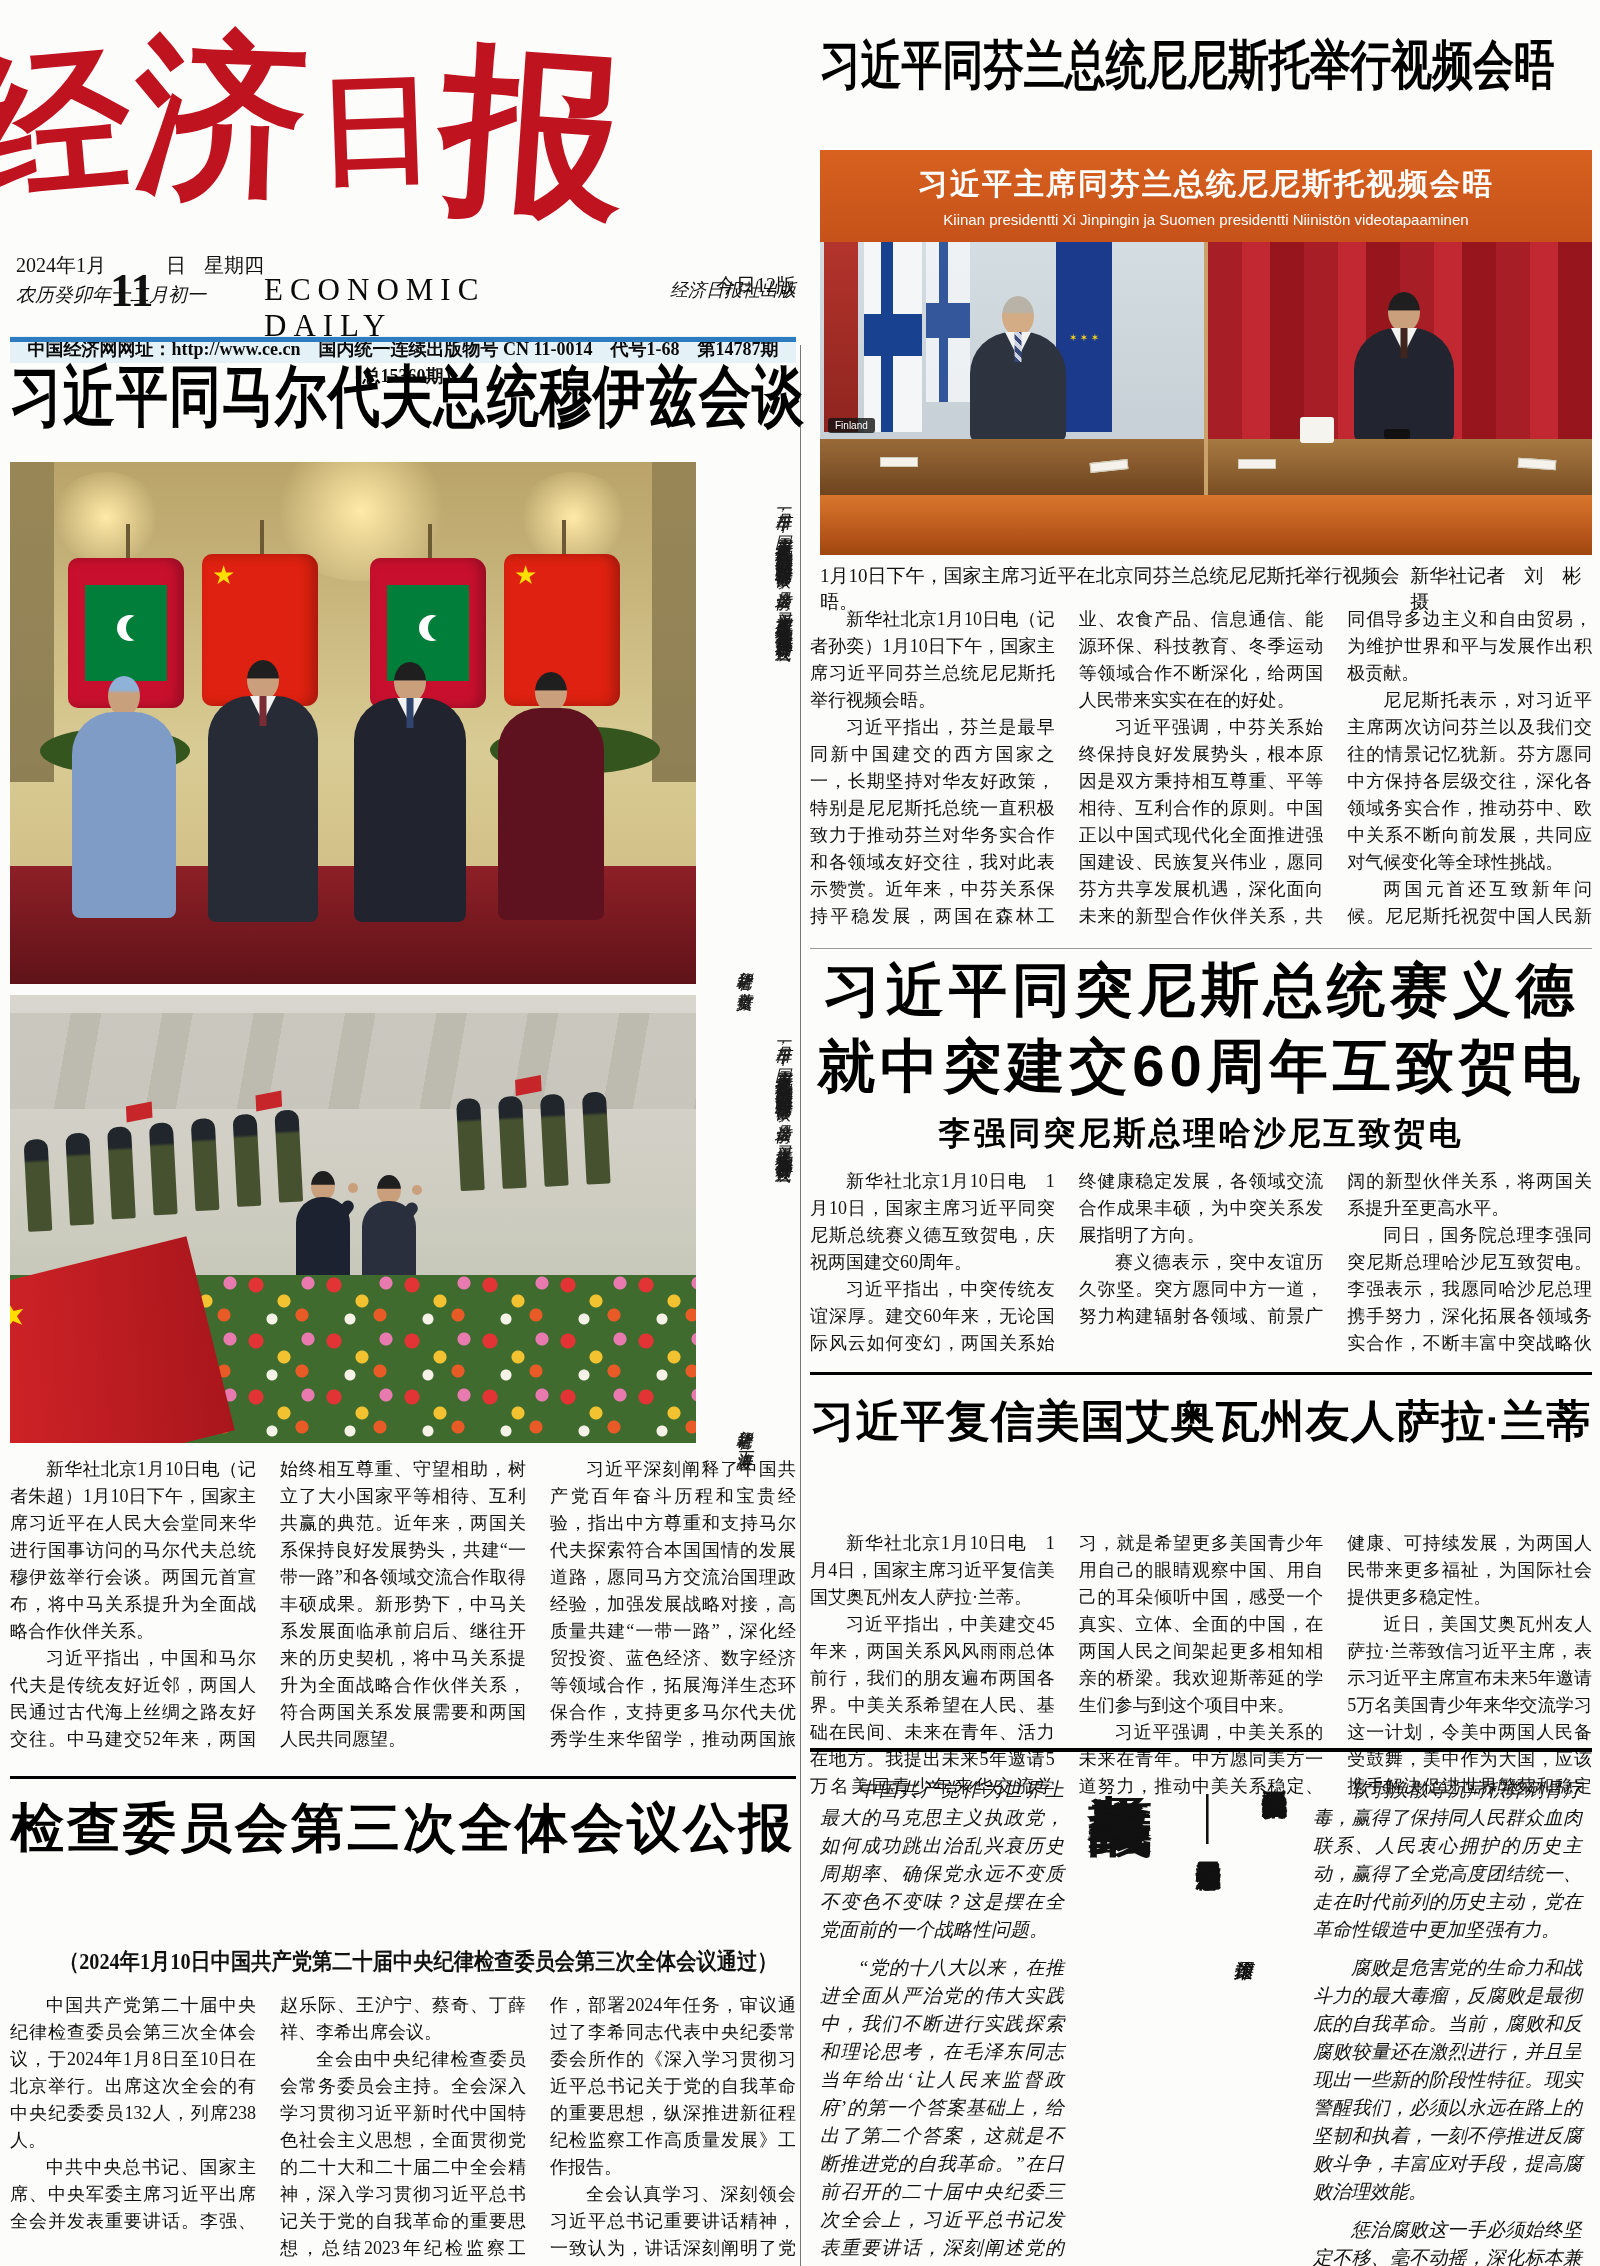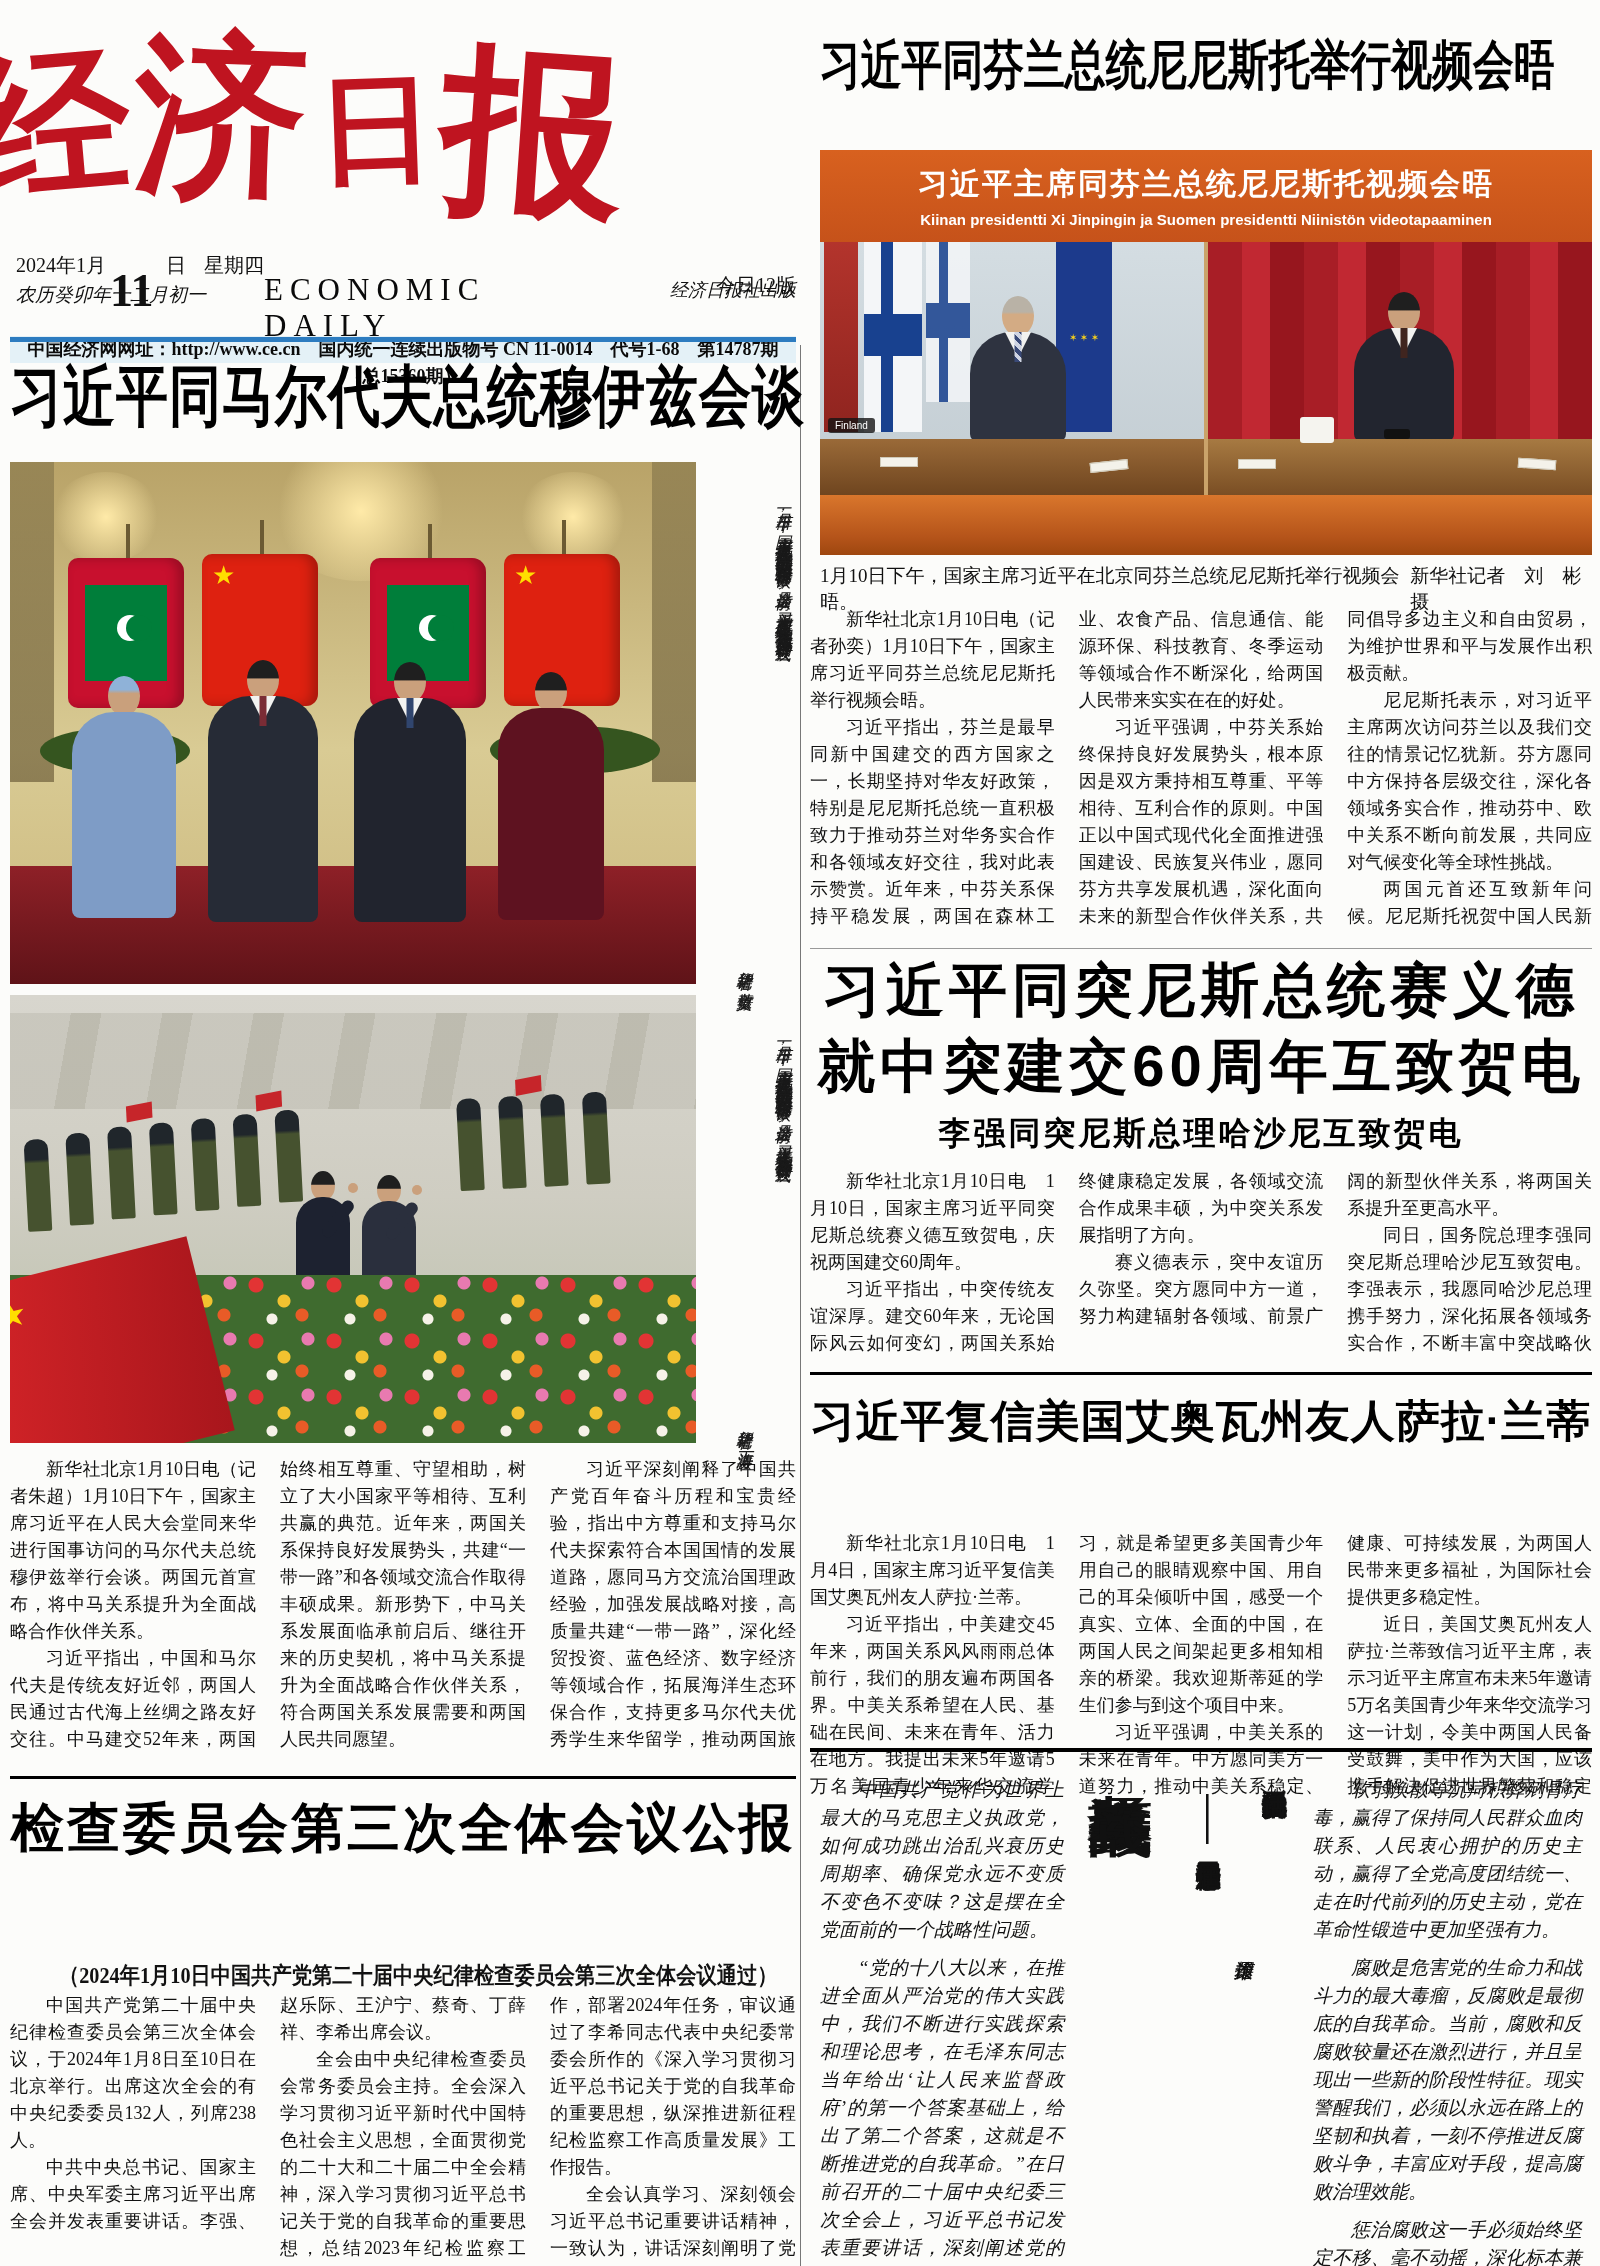--- a/index.html
+++ b/index.html
@@ -33,21 +33,21 @@
   .rule{background:#000;}
   .vline{background:#777;width:1px;}
   
   .vcap{writing-mode:vertical-rl;font-size:16px;line-height:23px;letter-spacing:1px;font-style:italic;color:#1a1a1a;}
   .vcap p{margin:0;text-indent:2.4em;}
   .vcap .credit{margin-block-start:16px;text-align:end;font-style:italic;}
   
   .finphoto{left:820px;top:150px;width:772px;height:405px;overflow:hidden;background:#caa36a;}
   .fin-banner{position:absolute;left:0;top:0;width:100%;height:92px;background:linear-gradient(180deg,#d8611f,#c6521a);text-align:center;}
   .fin-banner-title{margin-top:14px;font-size:30px;font-weight:900;color:#fff;letter-spacing:2px;font-family:"Liberation Sans",sans-serif;}
-  .fin-banner-sub{margin-top:6px;font-size:15px;font-weight:bold;color:#fff;font-family:"Liberation Sans",sans-serif;}
+  .fin-banner-sub{margin-top:6px;font-size:15px;font-weight:normal;color:#fff;font-family:"Liberation Sans",sans-serif;}
   .fin-video{position:absolute;left:0;top:92px;width:100%;height:253px;}
   .fin-left{position:absolute;left:0;top:0;width:384px;height:253px;background:linear-gradient(180deg,#d4dde2,#c2ccd2);overflow:hidden;}
   .fin-right{position:absolute;left:388px;top:0;width:384px;height:253px;overflow:hidden;
      background:repeating-linear-gradient(90deg,#a81e26 0 34px,#c12832 34px 62px,#97161e 62px 96px);}
   .flag-strip{position:absolute;top:0;height:190px;}
   .fi-red{left:4px;width:34px;background:linear-gradient(180deg,#b3342c,#8f241f);}
   .fi-flag{background-color:#f4f6f8;background-image:
       linear-gradient(to right,transparent 0 30%,#18418f 30% 50%,transparent 50%),
       linear-gradient(to bottom,transparent 0 38%,#18418f 38% 60%,transparent 60%);}
   .fi-f1{left:44px;width:58px;}
@@ -100,21 +100,21 @@
   .leader .pbody{height:120px;background:#1d2230;border-radius:26px 26px 4px 4px;}
   .arm{position:absolute;width:12px;height:44px;background:#1d2230;border-radius:6px;transform:rotate(38deg);}
   .hand{position:absolute;width:10px;height:10px;border-radius:50%;background:#caa07c;}
   
   .mal-head{left:10px;top:352px;width:786px;text-align:center;font-size:52px;letter-spacing:1px;transform:scaleY(1.28);transform-origin:top;white-space:nowrap;}
   .fin-head{left:820px;top:30px;width:772px;font-size:53px;white-space:nowrap;transform:scaleX(0.77);transform-origin:left;}
   .tun-head{left:810px;top:952px;width:782px;text-align:center;font-size:58px;line-height:76px;letter-spacing:5px;}
   .tun-sub{left:810px;top:1112px;width:782px;text-align:center;font-size:32px;font-weight:900;letter-spacing:3px;}
   .iowa-head{left:810px;top:1392px;width:782px;text-align:center;font-size:44px;letter-spacing:1px;}
   .com-head{left:10px;top:1790px;width:786px;text-align:center;font-size:53px;line-height:76px;letter-spacing:3px;}
-  .com-sub{left:10px;top:1946px;width:786px;text-align:left;font-size:23px;font-weight:bold;margin-top:14px;}
+  .com-sub{left:10px;top:1946px;width:786px;text-align:left;font-size:23px;font-weight:bold;}
   .com-sub span{display:inline-block;white-space:nowrap;transform:scaleX(0.88);transform-origin:center;}
   
   .cmt-col{font-size:19px;line-height:28px;text-align:justify;overflow:hidden;font-style:italic;}
   .cmt-col p{margin:10px;text-indent:2em;}
   .cmt-block{left:1080px;top:1760px;width:216px;height:506px;}
   .vtext{position:absolute;writing-mode:vertical-rl;}
   .cmt-bighead{left:6px;top:8px;height:496px;width:42px;font-size:34px;letter-spacing:2px;font-weight:900;font-family:"Liberation Sans",sans-serif;transform:scale(1.85,1);transform-origin:left top;}
   .cmt-kickA{left:112px;top:34px;height:466px;width:34px;font-size:25px;font-weight:900;font-family:"Liberation Sans",sans-serif;}
   .cmt-byline{left:152px;top:186px;height:180px;width:24px;font-size:19px;font-style:italic;}
   .cmt-kickB{left:178px;top:12px;height:440px;width:34px;font-size:25px;font-weight:900;font-family:"Liberation Sans",sans-serif;}

